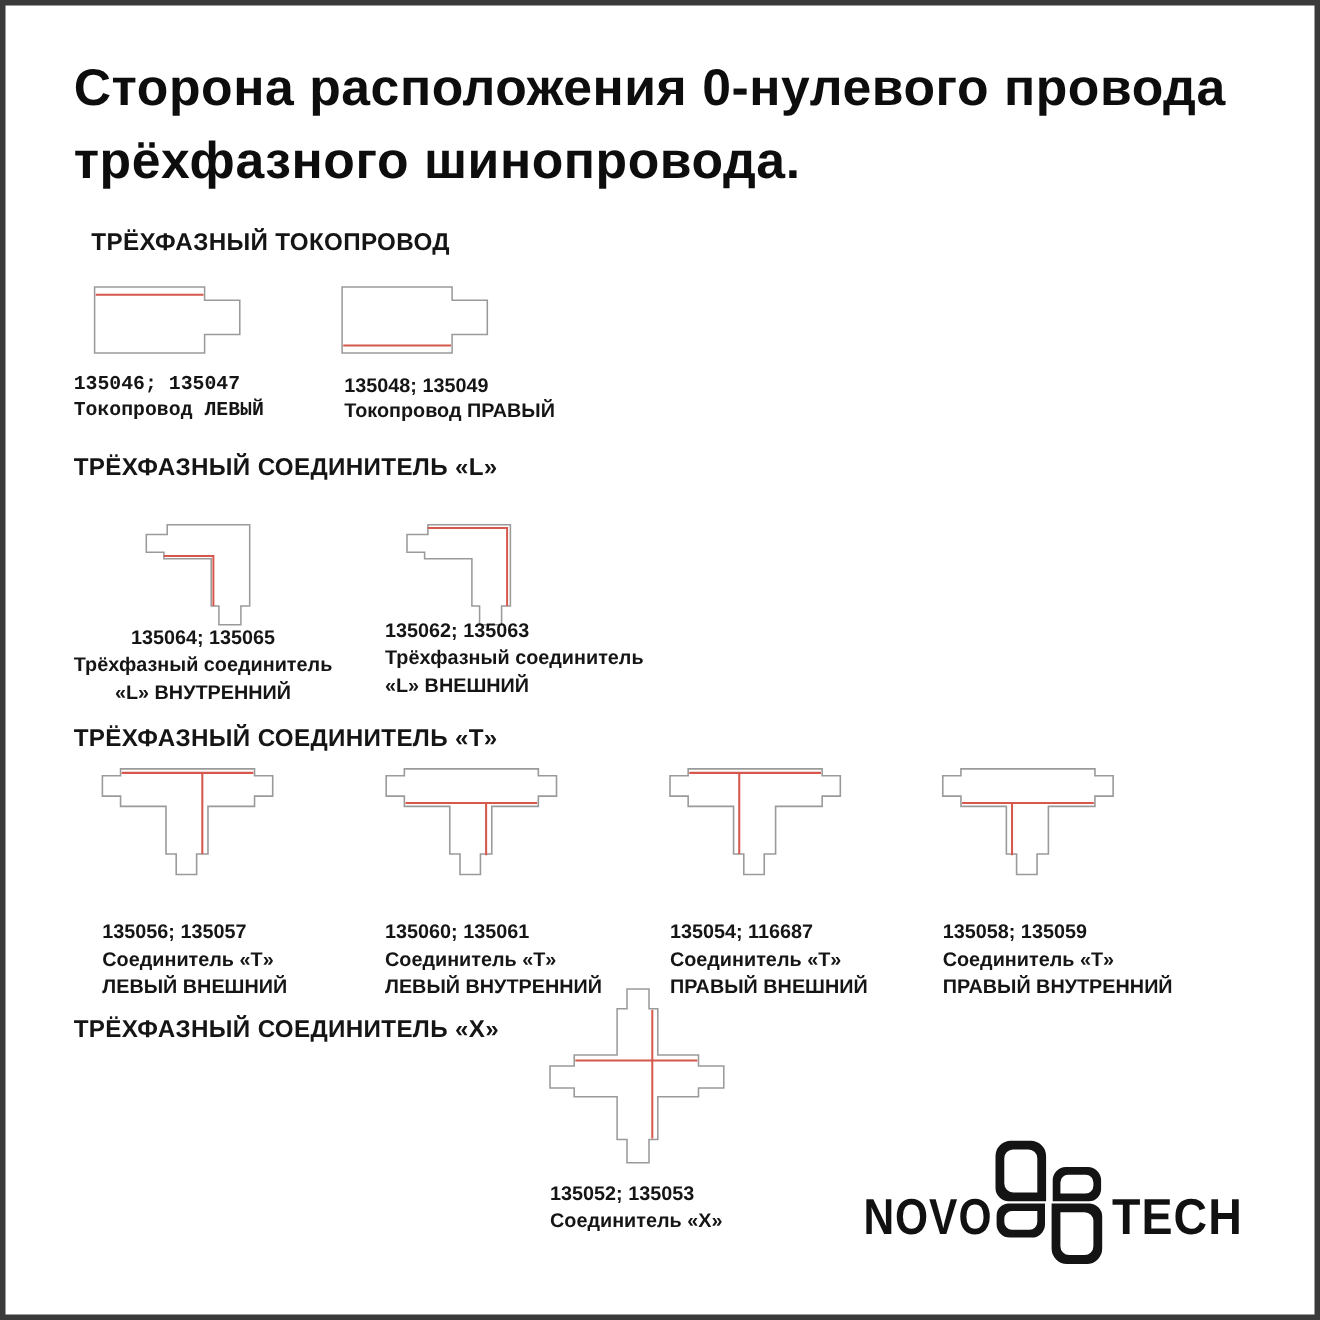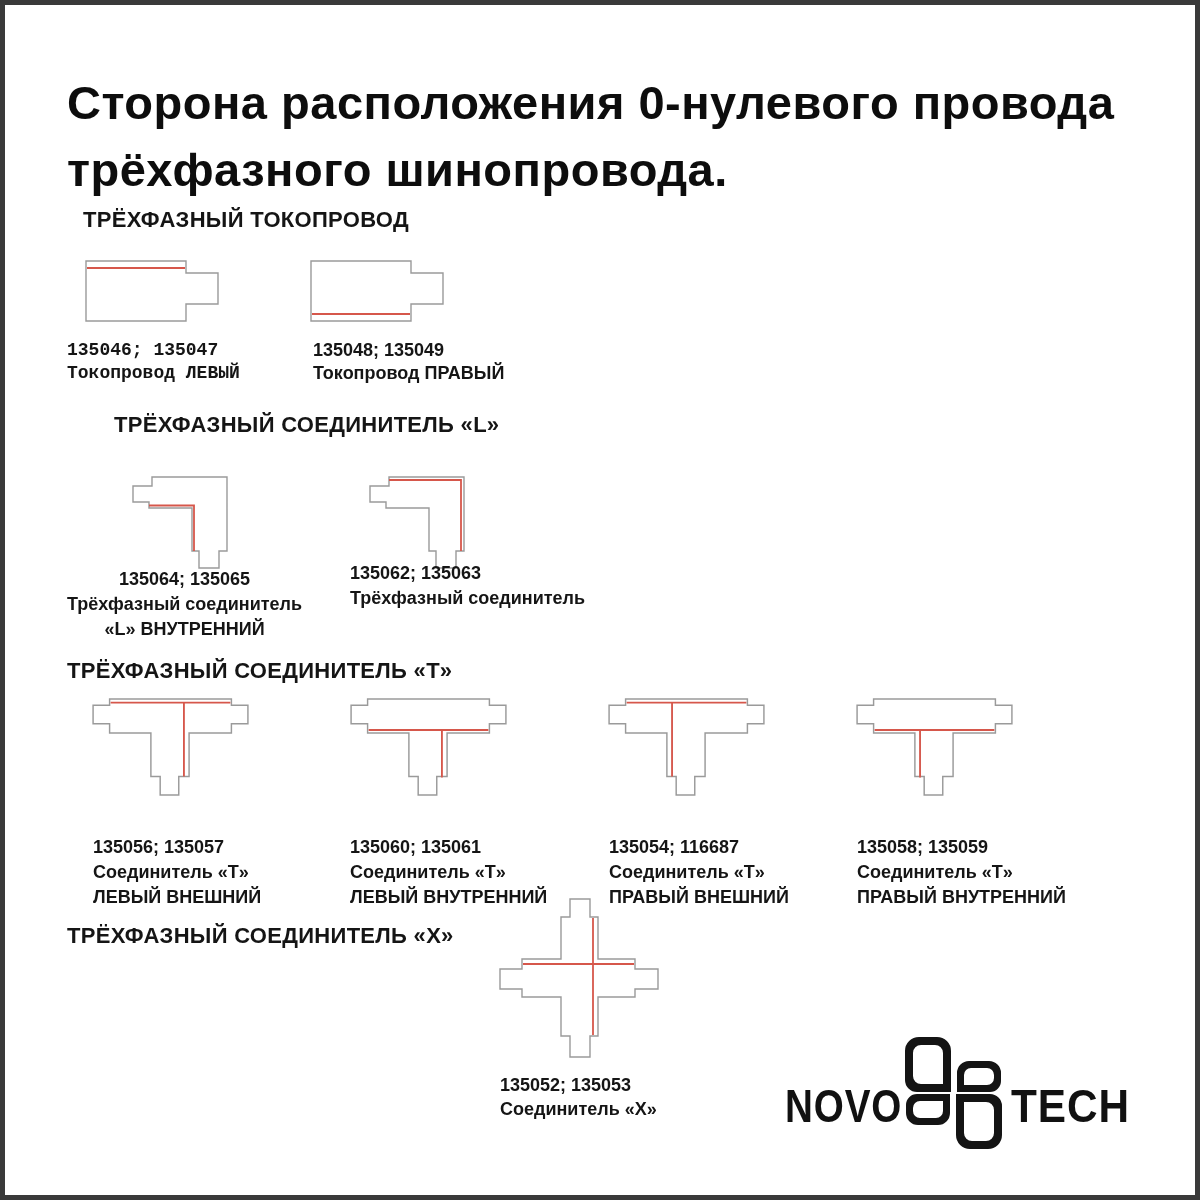--- a/index.html
+++ b/index.html
@@ -17,21 +17,21 @@
     background:var(--bg);
     border:5px solid var(--frame);
     font-family:"Liberation Sans","DejaVu Sans",sans-serif;
     font-weight:bold;
     color:var(--ink);
     overflow:hidden;
     margin:0 auto;
   }
   .abs{position:absolute;}
   .title{
-    left:62px;top:64px;width:1090px;
+    left:62px;top:40px;width:1090px;
     font-size:47px;line-height:67px;letter-spacing:.5px;
     color:#0d0d0d;
   }
   .sec-header{
     font-size:22px;line-height:26px;letter-spacing:.3px;
     white-space:nowrap;
   }
   .caption{font-size:18px;line-height:23px;white-space:nowrap;}
   .caption.l3{line-height:25px;}
   svg.shape{overflow:visible;}
@@ -64,39 +64,40 @@
 
   <div class="abs caption" style="left:62px;top:334px;font-family:Liberation Mono, monospace;">
     <div>135046; 135047</div>
     <div>Токопровод ЛЕВЫЙ</div>
   </div>
   <div class="abs caption" style="left:308px;top:334px;">
     <div>135048; 135049</div>
     <div>Токопровод ПРАВЫЙ</div>
   </div>
 
-  <div class="abs sec-header" style="left:62px;top:407px;margin-left:47px;">ТРЁХФАЗНЫЙ СОЕДИНИТЕЛЬ «L»</div>
+  <div class="abs sec-header" style="left:62px;top:407px;">ТРЁХФАЗНЫЙ СОЕДИНИТЕЛЬ «L»</div>
 
   <svg class="abs shape" style="left:102px;top:458px;" width="124" height="106" viewBox="0 0 124 106">
     <path class="outline" d="M45,14 H120 V88 H112 V105 H92 V88 H85 V45 H42 V39 H26 V23 H45 Z"></path>
     <path class="wire" d="M42,42.5 H87 V88"></path>
   </svg>
   <svg class="abs shape" style="left:339px;top:458px;" width="124" height="106" viewBox="0 0 124 106">
     <path class="outline" d="M45,14 H120 V88 H112 V105 H92 V88 H85 V45 H42 V39 H26 V23 H45 Z"></path>
     <path class="wire" d="M45,17 H117 V88"></path>
   </svg>
 
   <div class="abs caption l3" style="left:62px;top:562px;text-align:center;">
     <div>135064; 135065</div>
     <div>Трёхфазный соединитель</div>
     <div>«L» ВНУТРЕННИЙ</div>
   </div>
   <div class="abs caption l3" style="left:345px;top:556px;">
     <div>135062; 135063</div>
     <div>Трёхфазный соединитель</div>
+    <div>«L» ВНЕШНИЙ</div>
   </div>
 
   <div class="abs sec-header" style="left:62px;top:653px;">ТРЁХФАЗНЫЙ СОЕДИНИТЕЛЬ «Т»</div>
 
   <svg class="abs shape" style="left:88px;top:694px;" width="155" height="96" viewBox="0 0 150 93">
     <path class="outline" d="M16,0 H134 V6 H150 V24 H134 V33 H93 V75 H83 V93 H65 V75 H56 V33 H16 V24 H0 V6 H16 Z"></path>
     <line class="wire" x1="17" y1="3.5" x2="133" y2="3.5"></line>
     <line class="wire" x1="88" y1="3.5" x2="88" y2="75"></line>
   </svg>
 

